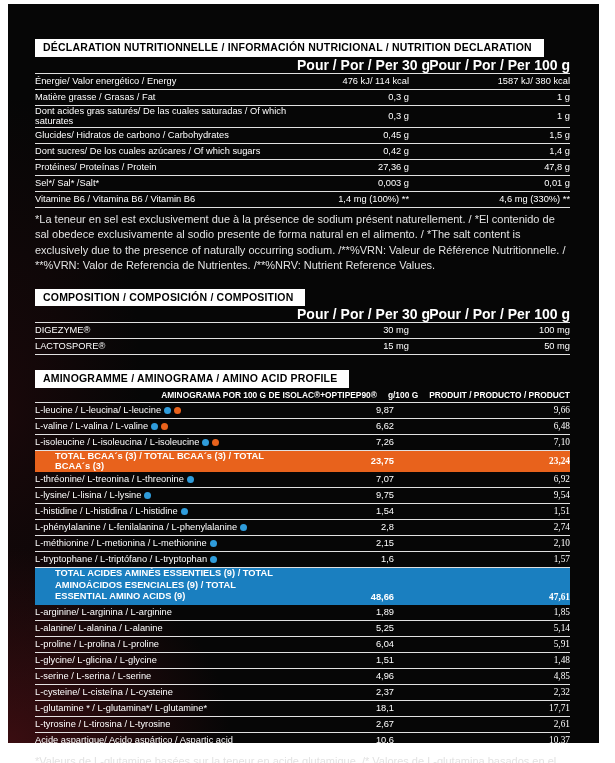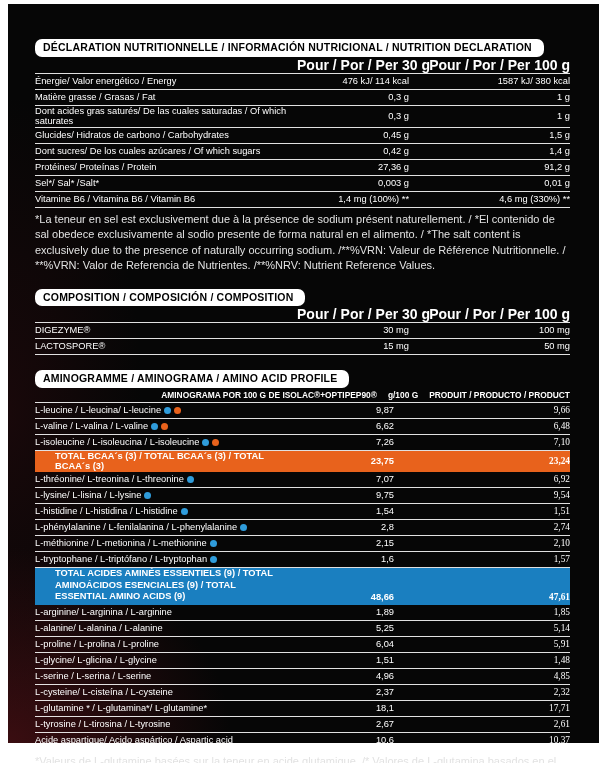--- a/index.html
+++ b/index.html
@@ -15,21 +15,21 @@
       radial-gradient(ellipse 320px 280px at 0% 100%, rgba(122,22,30,0.45), rgba(0,0,0,0) 70%),
       radial-gradient(ellipse 180px 420px at 0% 55%, rgba(90,16,24,0.22), rgba(0,0,0,0) 75%),
       #060606;
     color:#fff;
     box-sizing:border-box;
     padding:33px 29px 0 27px;
   }
   .titlebar{
     display:inline-block;background:#fff;color:#000;
     font-weight:bold;font-size:10.5px;letter-spacing:0.2px;
-    padding:3px 12px 3px 8px;line-height:1.1;border-radius:7px;
+    padding:3px 12px 3px 8px;line-height:1.1;
   }
   .tbl{width:100%;}
   .row{
     display:flex;align-items:center;
     border-bottom:1px solid rgba(255,255,255,0.88);
     min-height:15px;font-size:9.3px;line-height:1.15;
   }
   .row .lbl{flex:1;display:flex;align-items:center;gap:3px;}
   .row .v30{width:112px;text-align:right;white-space:nowrap;}
   .row .v100{width:161px;text-align:right;white-space:nowrap;}
@@ -103,21 +103,21 @@
             <span class="v100">1,5 g</span>
           </div>
           <div class="row">
             <span class="lbl">Dont sucres/ De los cuales azúcares / Of which sugars</span>
             <span class="v30">0,42 g</span>
             <span class="v100">1,4 g</span>
           </div>
           <div class="row">
             <span class="lbl">Protéines/ Proteínas / Protein</span>
             <span class="v30">27,36 g</span>
-            <span class="v100">91,2 g</span>
+            <span class="v100">47,8 g</span>
           </div>
           <div class="row">
             <span class="lbl">Sel*/ Sal* /Salt*</span>
             <span class="v30">0,003 g</span>
             <span class="v100">0,01 g</span>
           </div>
           <div class="row">
             <span class="lbl">Vitamine B6 / Vitamina B6 / Vitamin B6</span>
             <span class="v30">1,4 mg (100%) **</span>
             <span class="v100">4,6 mg (330%) **</span>

